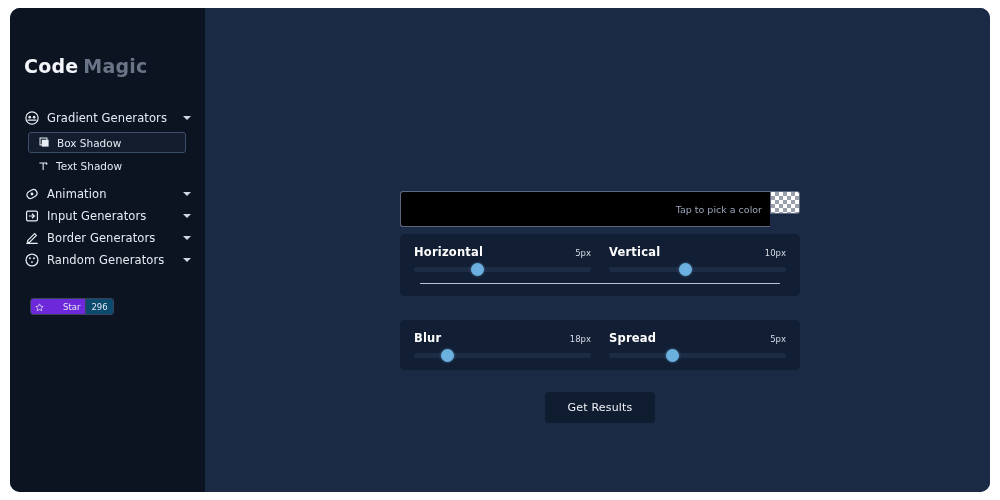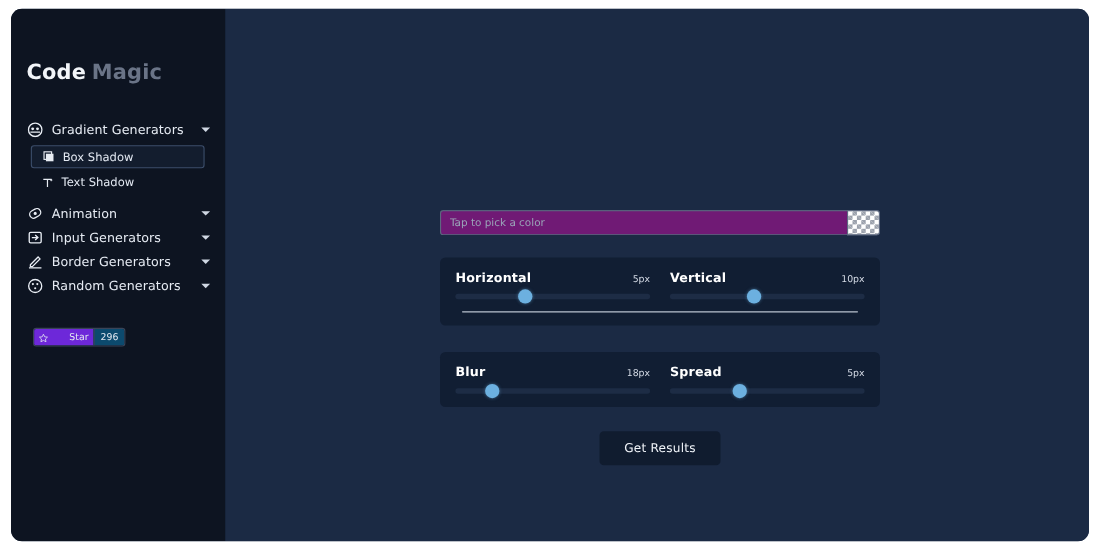--- a/index.html
+++ b/index.html
@@ -133,29 +133,30 @@
     width: 400px;
   }
 
   .color-row {
     display: flex;
     height: 23px;
     margin-bottom: 20px;
   }
   .color-input {
     flex: 1;
-    background: #701a75;
+    background: #000000;
     border: 1px solid #5d6880;
     border-right: none;
     border-radius: 3px 0 0 3px;
     color: #aab4c4;
     font-size: 9.5px;
     font-family: "DejaVu Sans", sans-serif;
-    padding: 4px 8px;
+    padding: 17px 8px;
     outline: none;
+    text-align: right;
   }
   .color-input::placeholder { color: #9aa5b8; }
   .swatch {
     width: 30px;
     border: 1px solid #5d6880;
     border-radius: 0 3px 3px 0;
     background-color: #ffffff;
     background-image:
       linear-gradient(45deg, #9aa0ab 25%, transparent 25%, transparent 75%, #9aa0ab 75%),
       linear-gradient(45deg, #9aa0ab 25%, transparent 25%, transparent 75%, #9aa0ab 75%);

